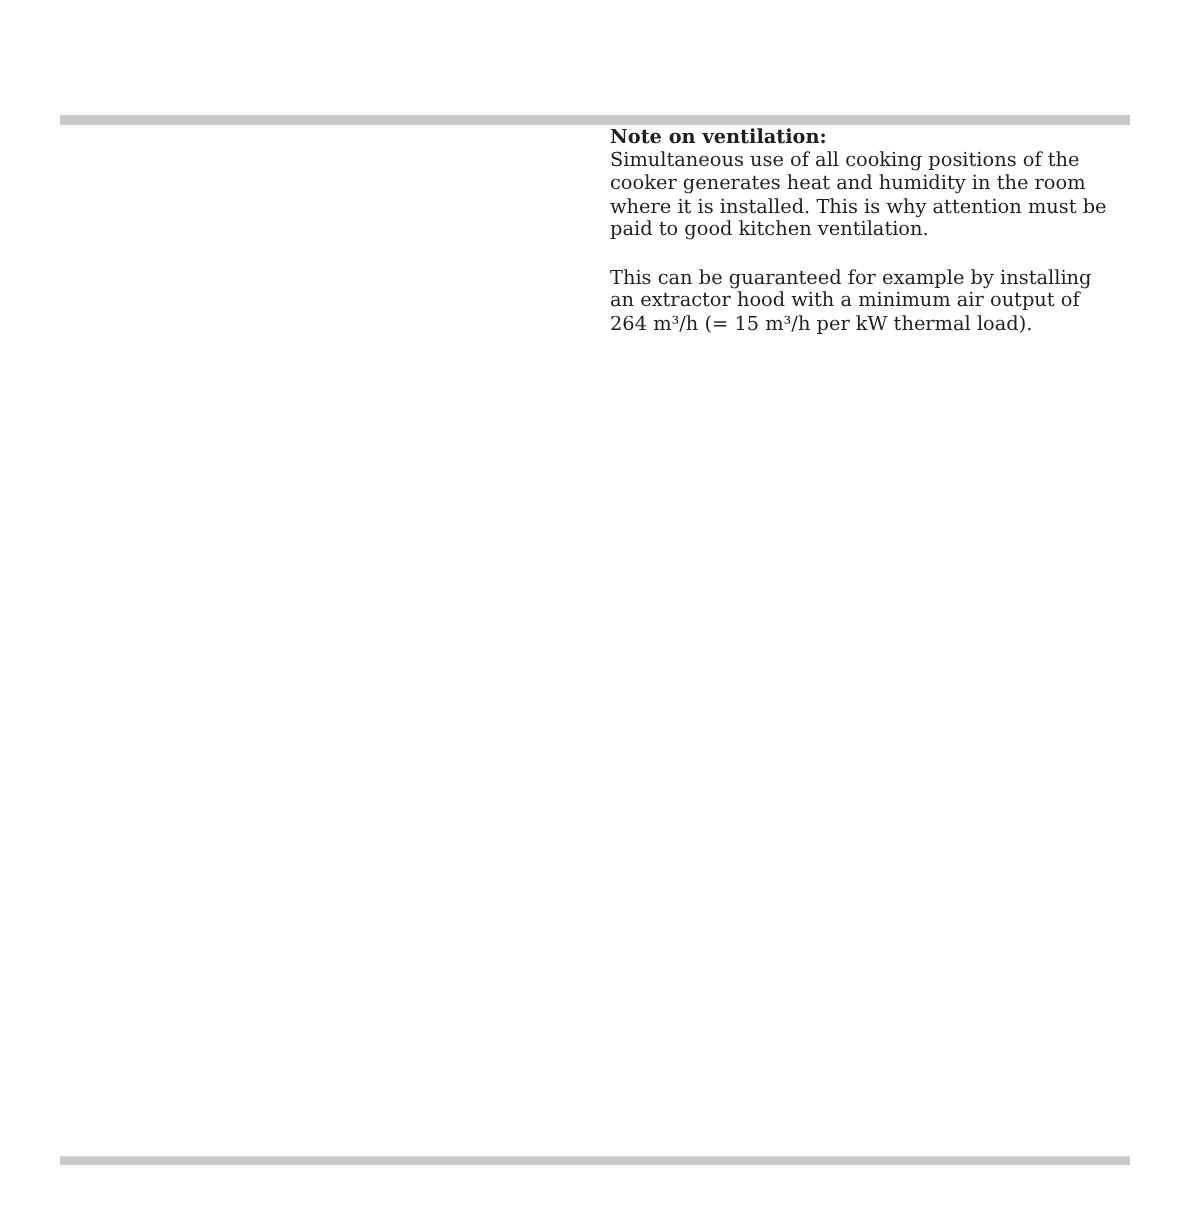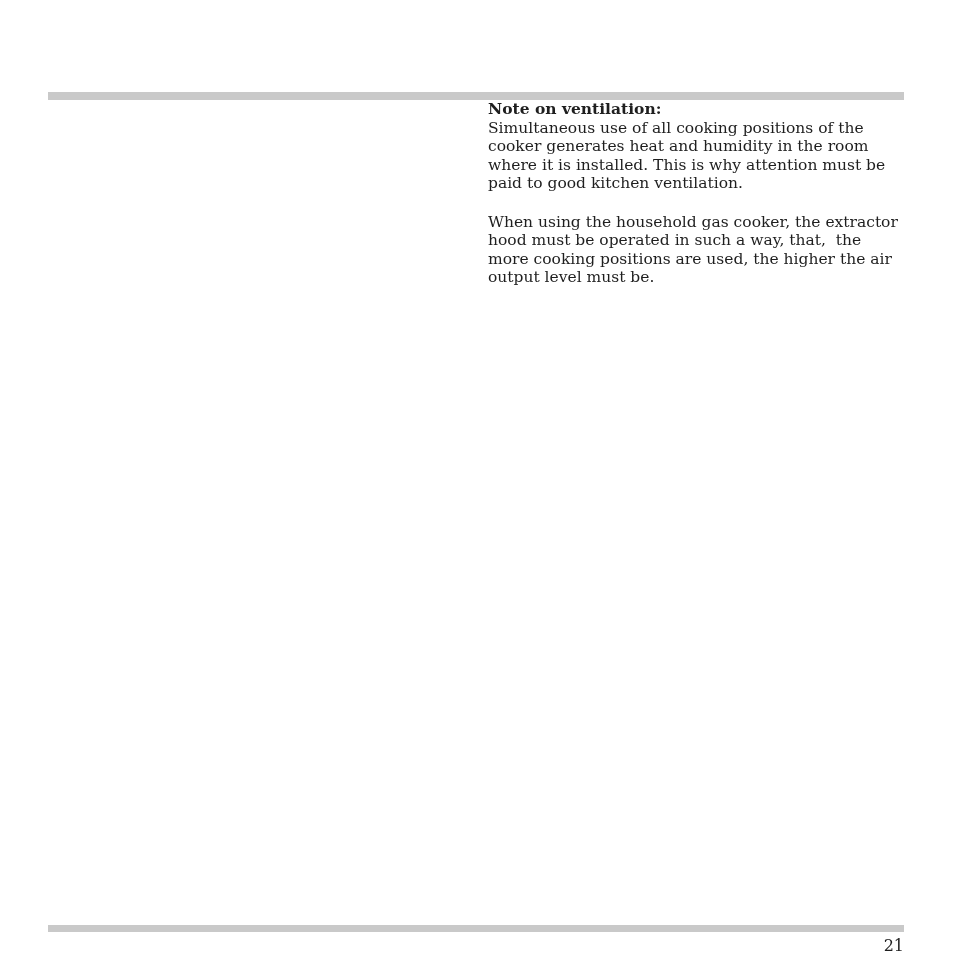--- a/index.html
+++ b/index.html
@@ -73,23 +73,21 @@
 <div class="page">
 
   <div class="rule rule-top"></div>
 
   <div class="text-column">
     <div class="section-heading">Note on ventilation:</div>
     <div class="paragraph">Simultaneous use of all cooking positions of the
 cooker generates heat and humidity in the room
 where it is installed. This is why attention must be
 paid to good kitchen ventilation.</div>
-    <div class="paragraph">When using the household gas cooker, the extractor
-hood must be operated in such a way, that,  the
-more cooking positions are used, the higher the air
-output level must be.</div>
+    <div class="paragraph">This can be guaranteed for example by installing
+an extractor hood with a minimum air output of
+264 m³/h (= 15 m³/h per kW thermal load).</div>
   </div>
 
   <div class="rule rule-bottom"></div>
 
-  <div class="page-number">21</div>
 
 </div>
 
 </body></html>

